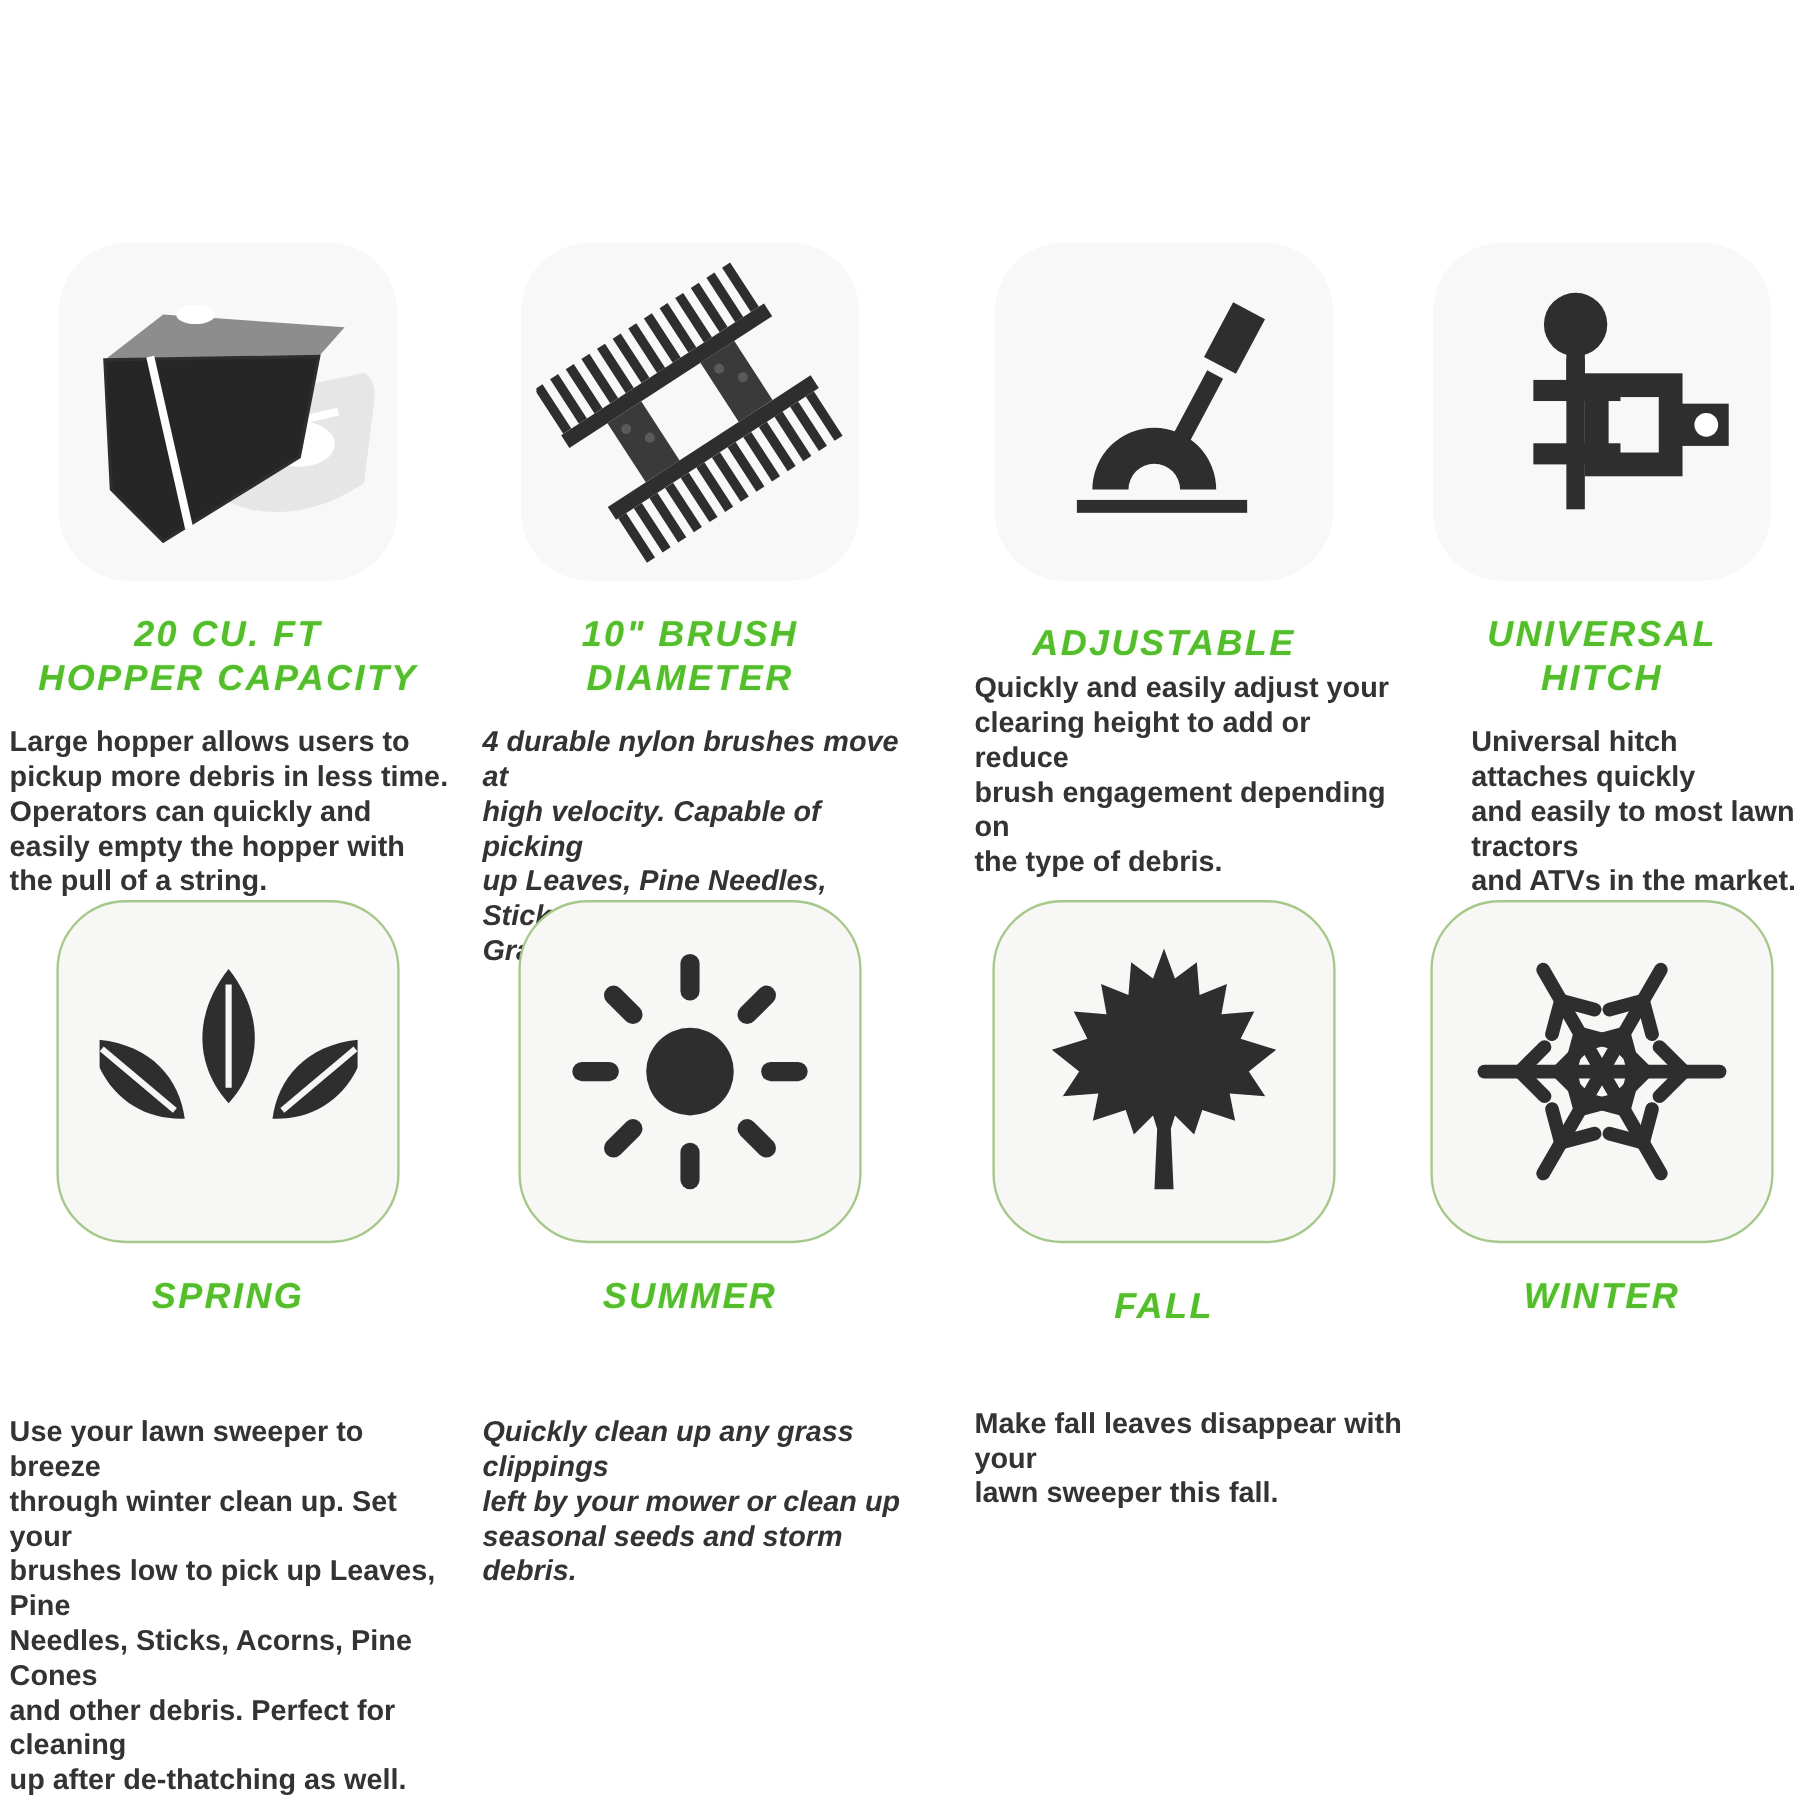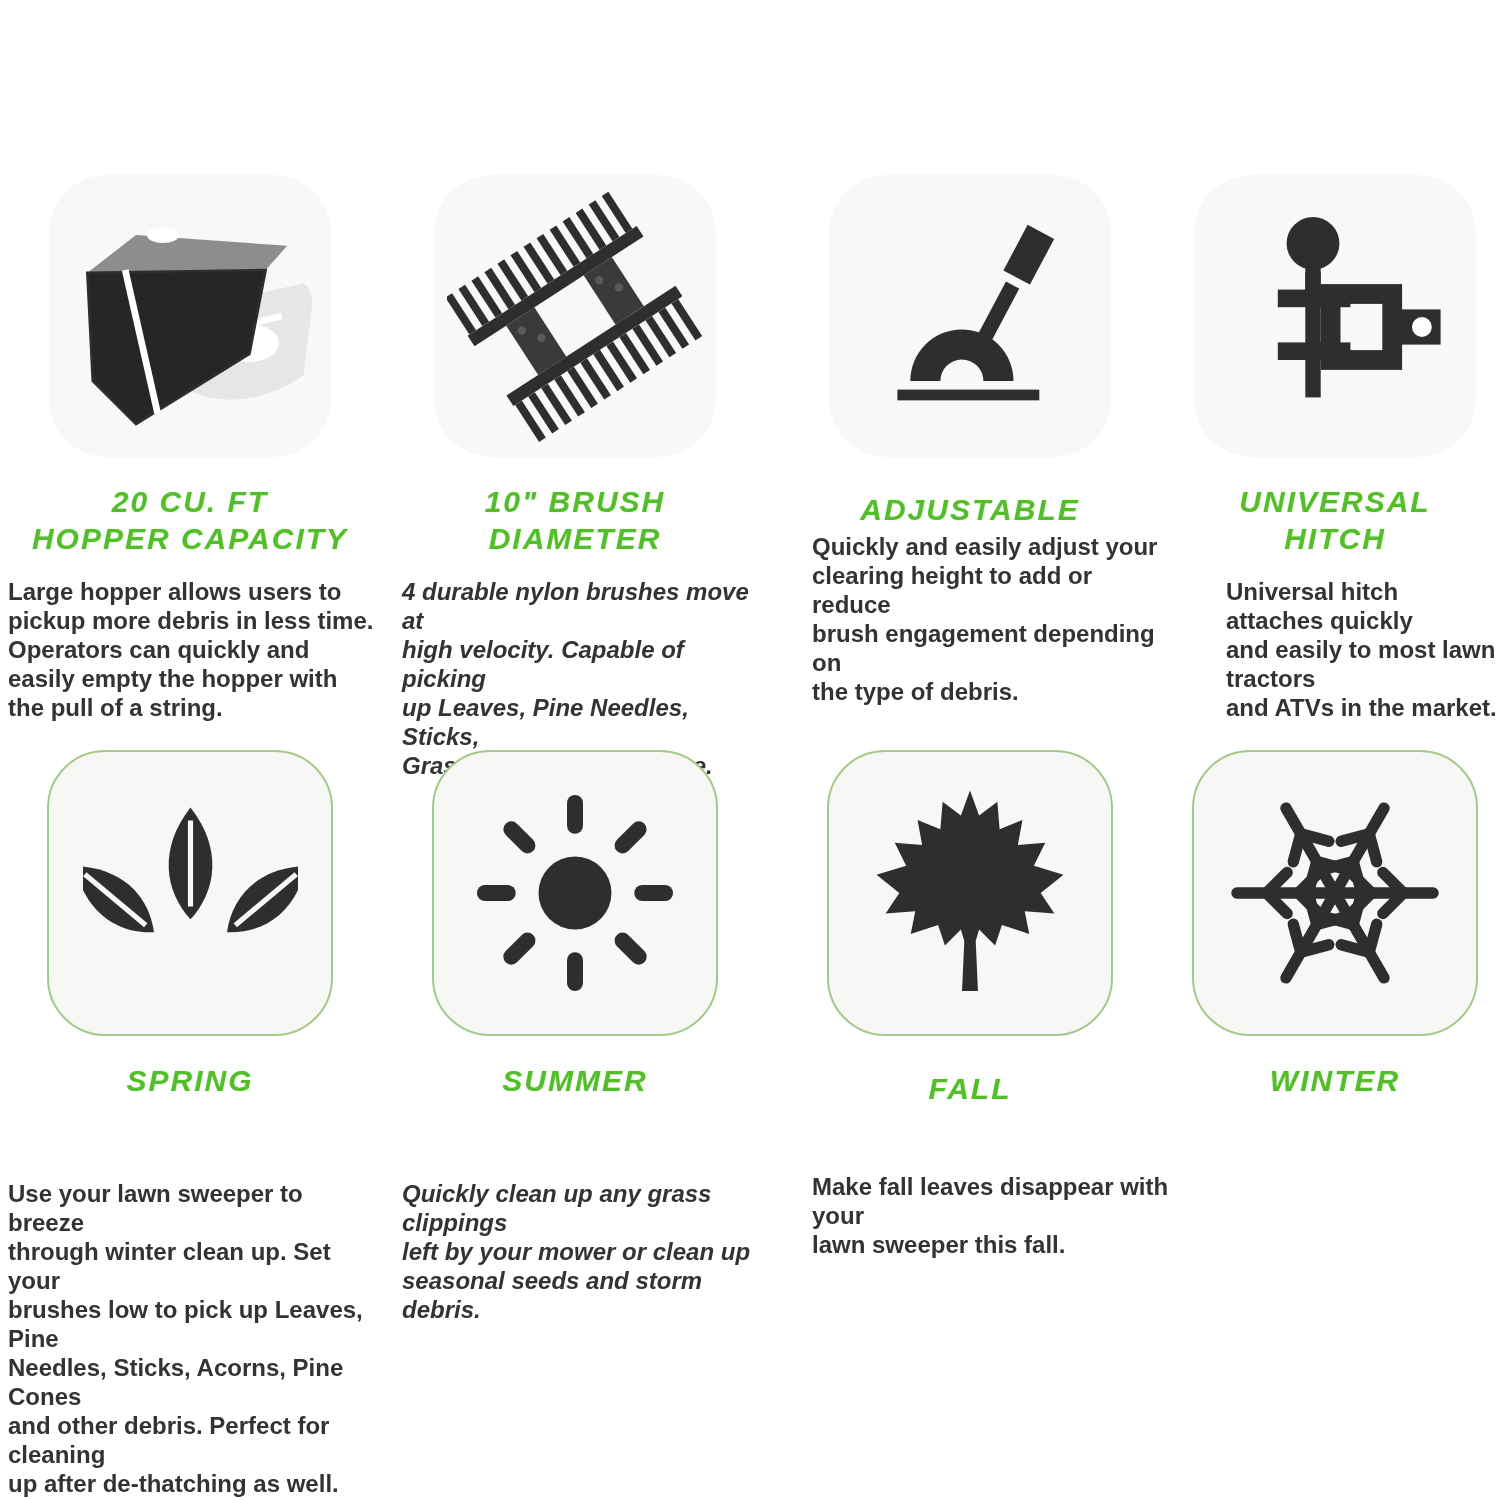--- a/index.html
+++ b/index.html
@@ -16,21 +16,21 @@
     background:#ffffff;
     font-family:"Liberation Sans",sans-serif;
     overflow:hidden;
   }
   .row{
     position:absolute;left:0;
     display:grid;
     grid-template-columns:380px 390px 400px 330px;
     width:1500px;
   }
-  .features-row{top:175px;}
+  .features-row{top:202px;}
   .seasons-row{top:750px;}
   .season-desc-row{top:1168px;}
   .cell{display:flex;flex-direction:column;align-items:center;}
   .tile{
     width:282px;height:282px;
     border-radius:58px;
     background:var(--tile-bg);
     display:flex;align-items:center;justify-content:center;
     overflow:hidden;
     flex:0 0 auto;

